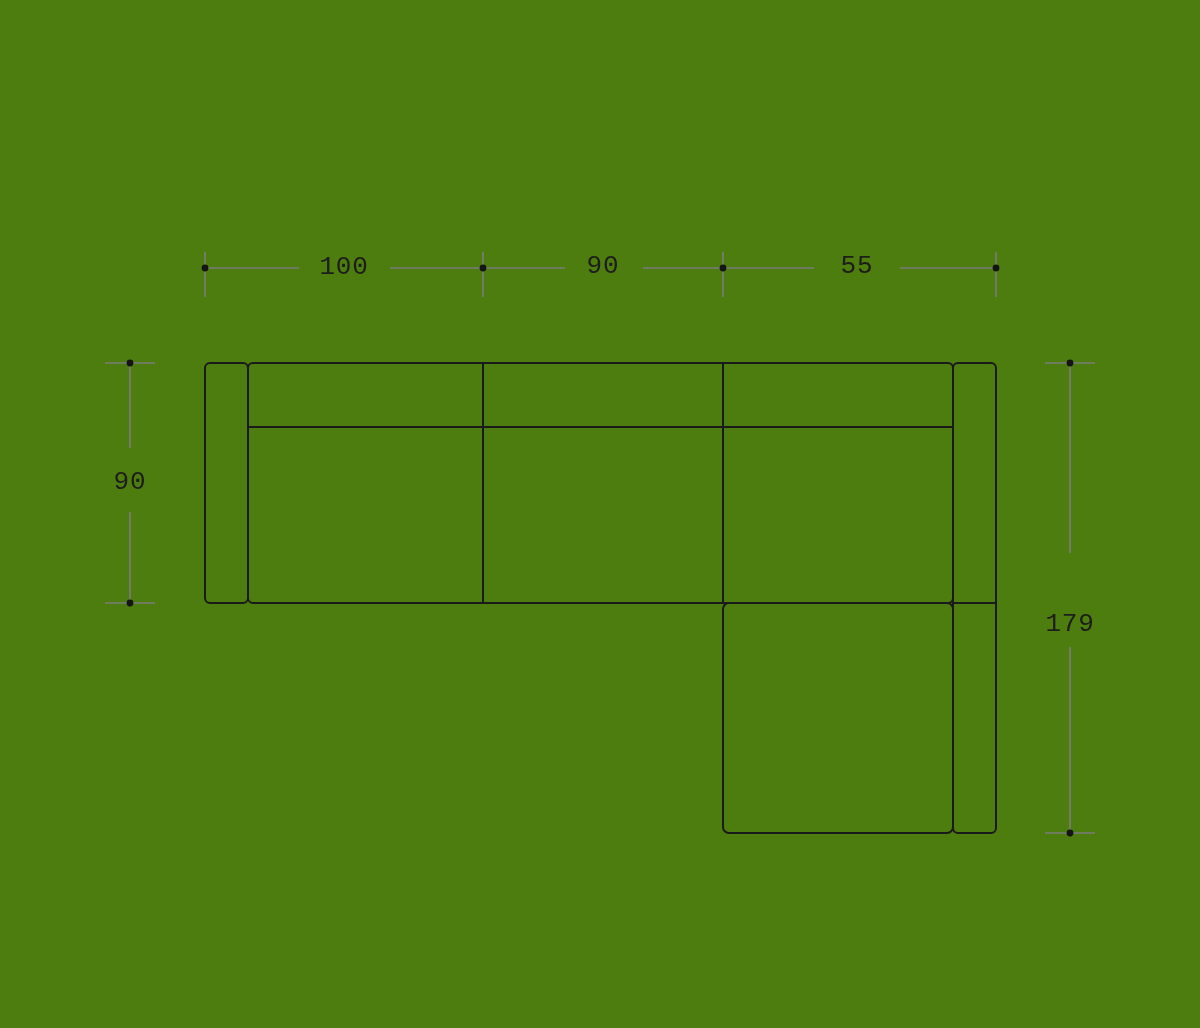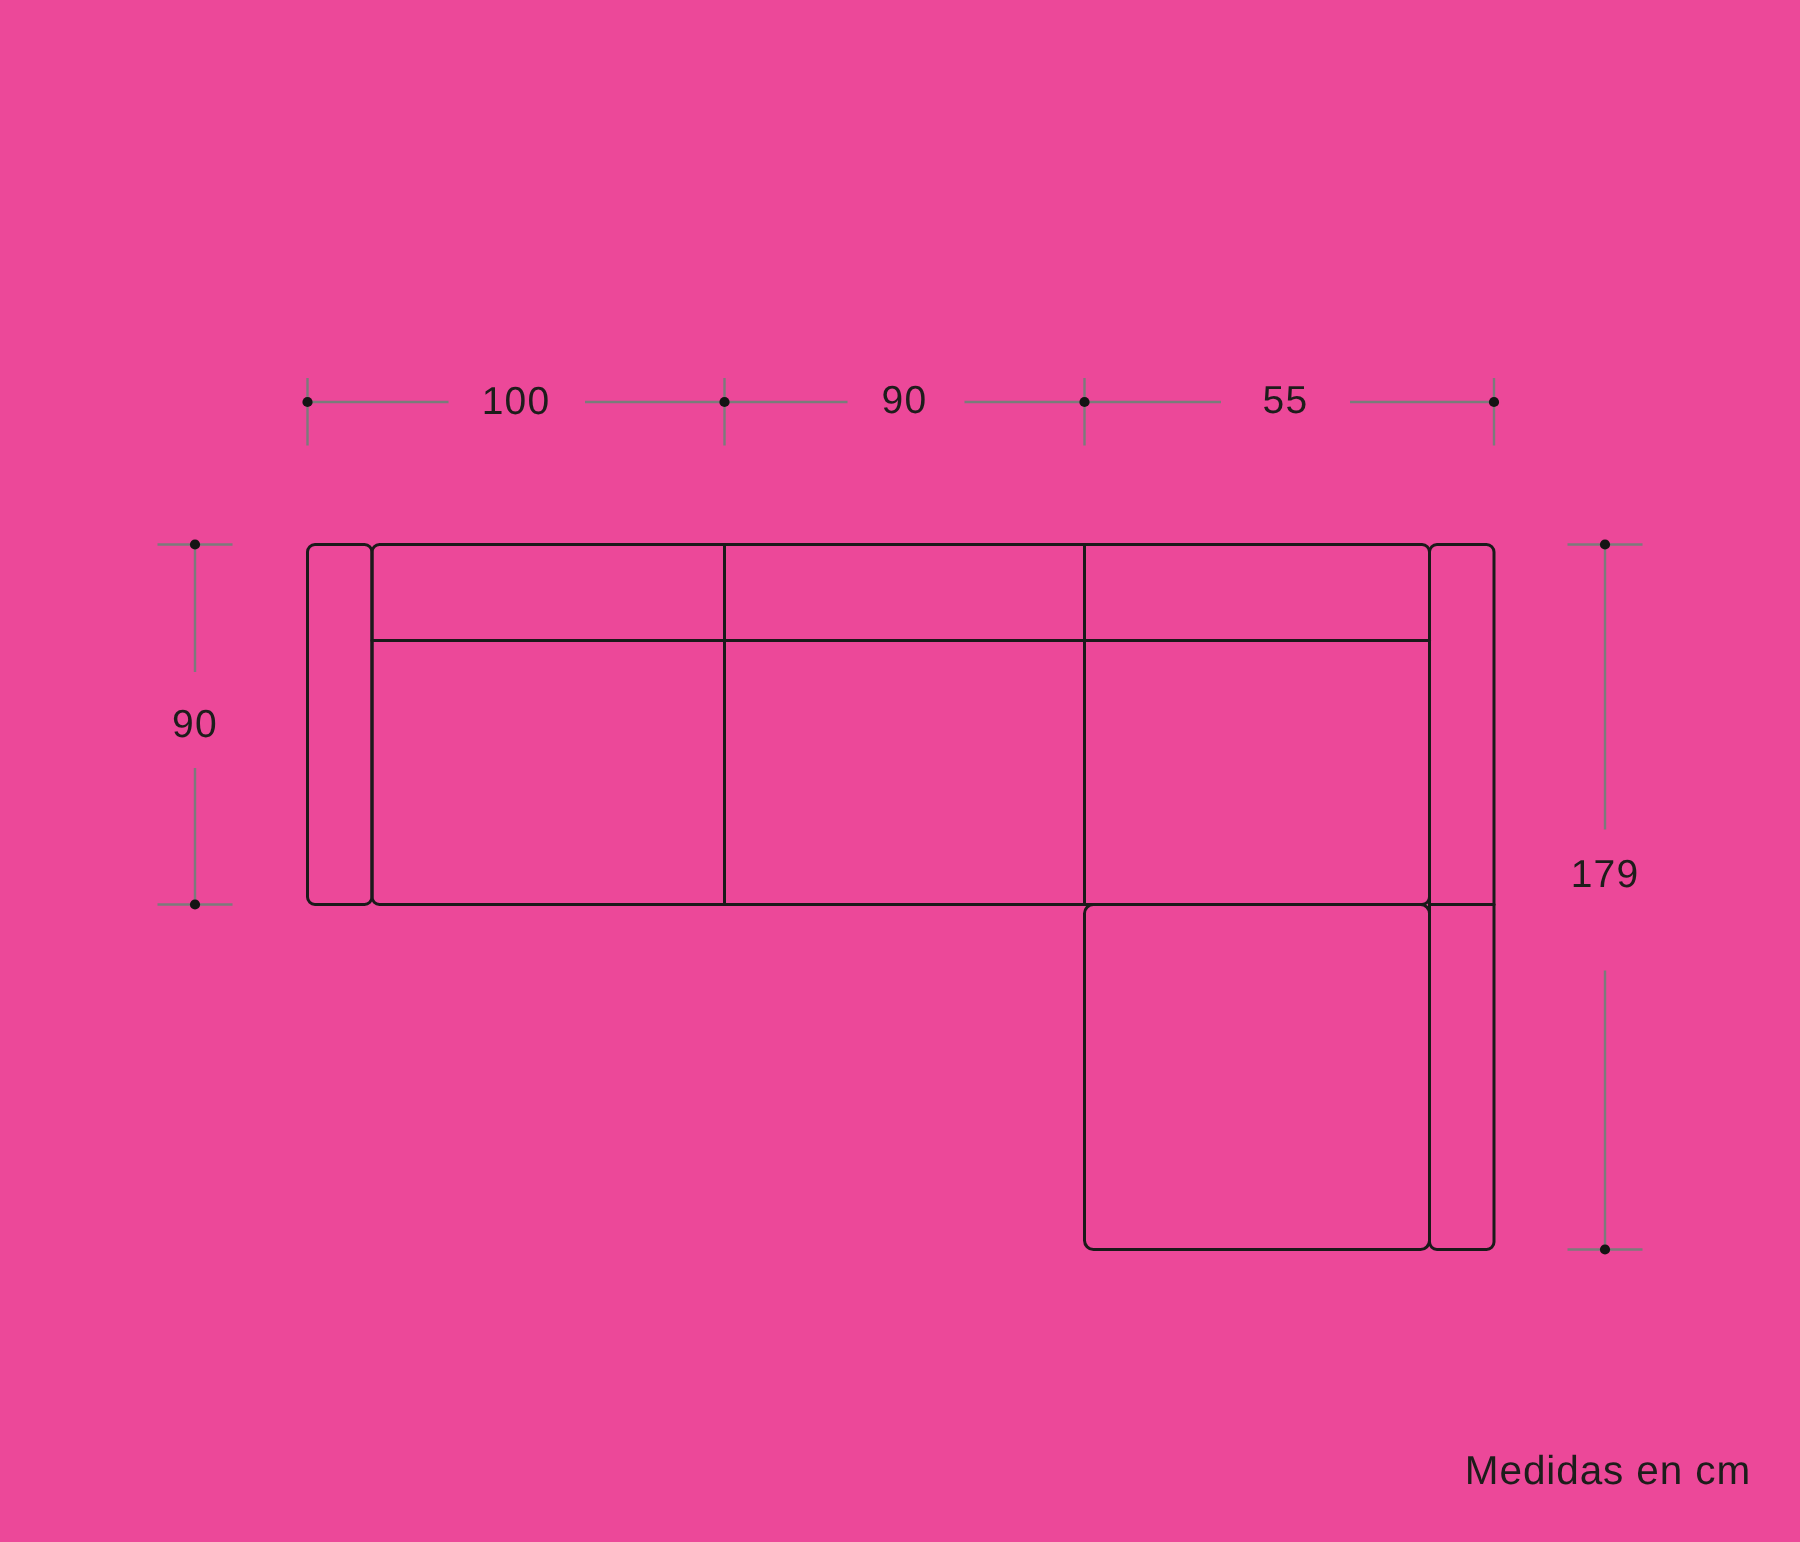--- a/index.html
+++ b/index.html
@@ -4,22 +4,22 @@
 <style>
   html, body {
     margin: 0;
     padding: 0;
     background: #ffffff;
   }
   .stage {
     position: relative;
     width: 1200px;
     height: 1028px;
-    background: #ec4899;
-    font-family: Liberation Sans, sans-serif;
+    background: #4d7c0f;
+    font-family: Liberation Mono, monospace;
     overflow: hidden;
   }
   .stage svg {
     position: absolute;
     left: 0;
     top: 0;
   }
   .dim-label {
     position: absolute;
     transform: translate(-50%, -50%);
@@ -111,17 +111,16 @@
   </svg>
 
   <div class="dim-label" style="left:344px; top:267px;">100</div>
 
   <div class="dim-label" style="left:603px; top:266px;">90</div>
 
   <div class="dim-label" style="left:857px; top:266px;">55</div>
 
   <div class="dim-label" style="left:130px; top:482px;">90</div>
 
-  <div class="dim-label" style="left:1070px; top:582px;">179</div>
+  <div class="dim-label" style="left:1070px; top:624px;">179</div>
 
-  <div class="unit-note" style="left:1072px; top:981px;">Medidas en cm</div>
 
 </div>
 
 </body></html>

